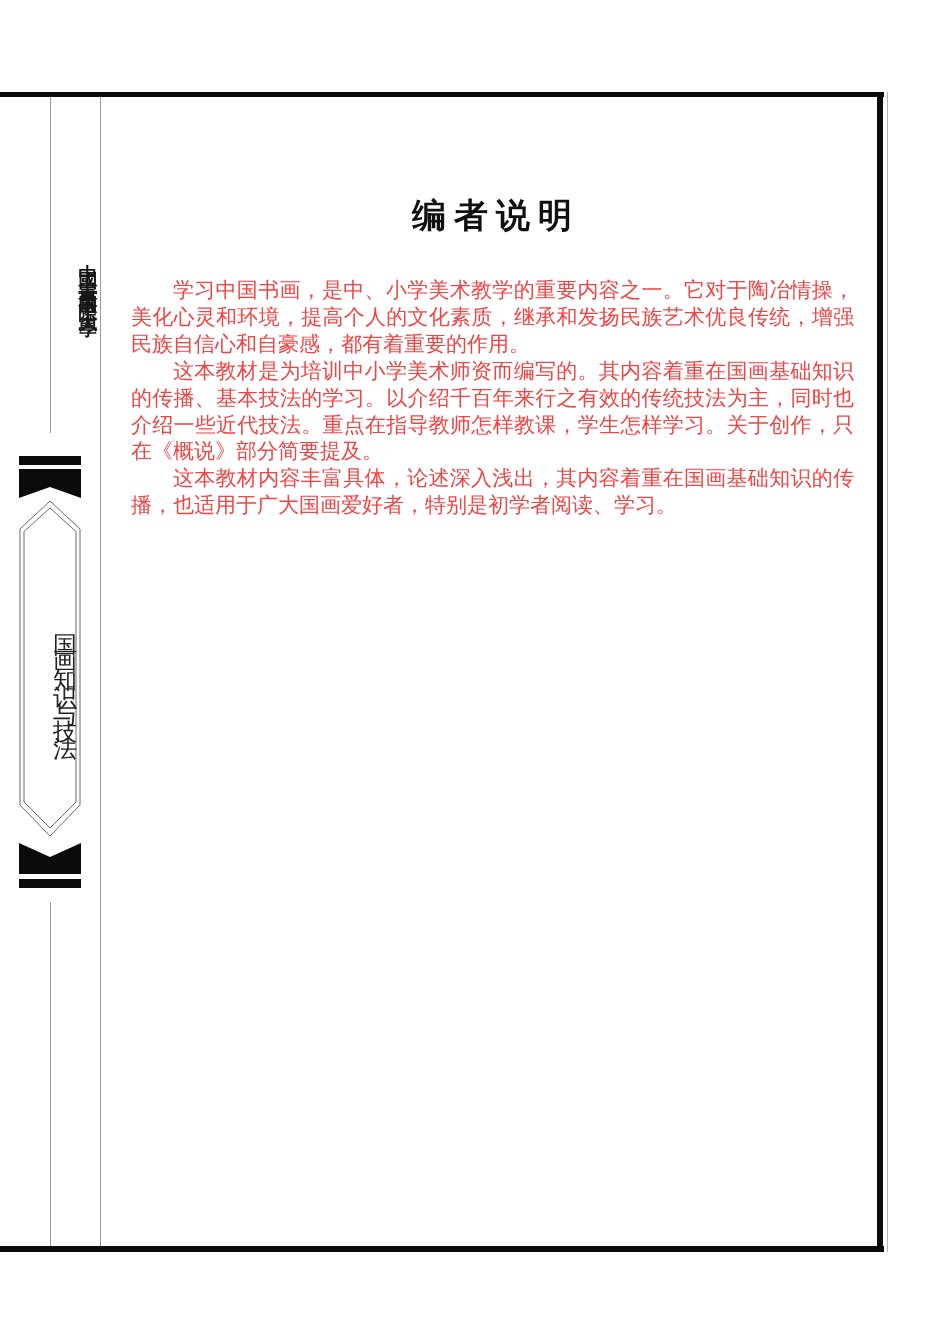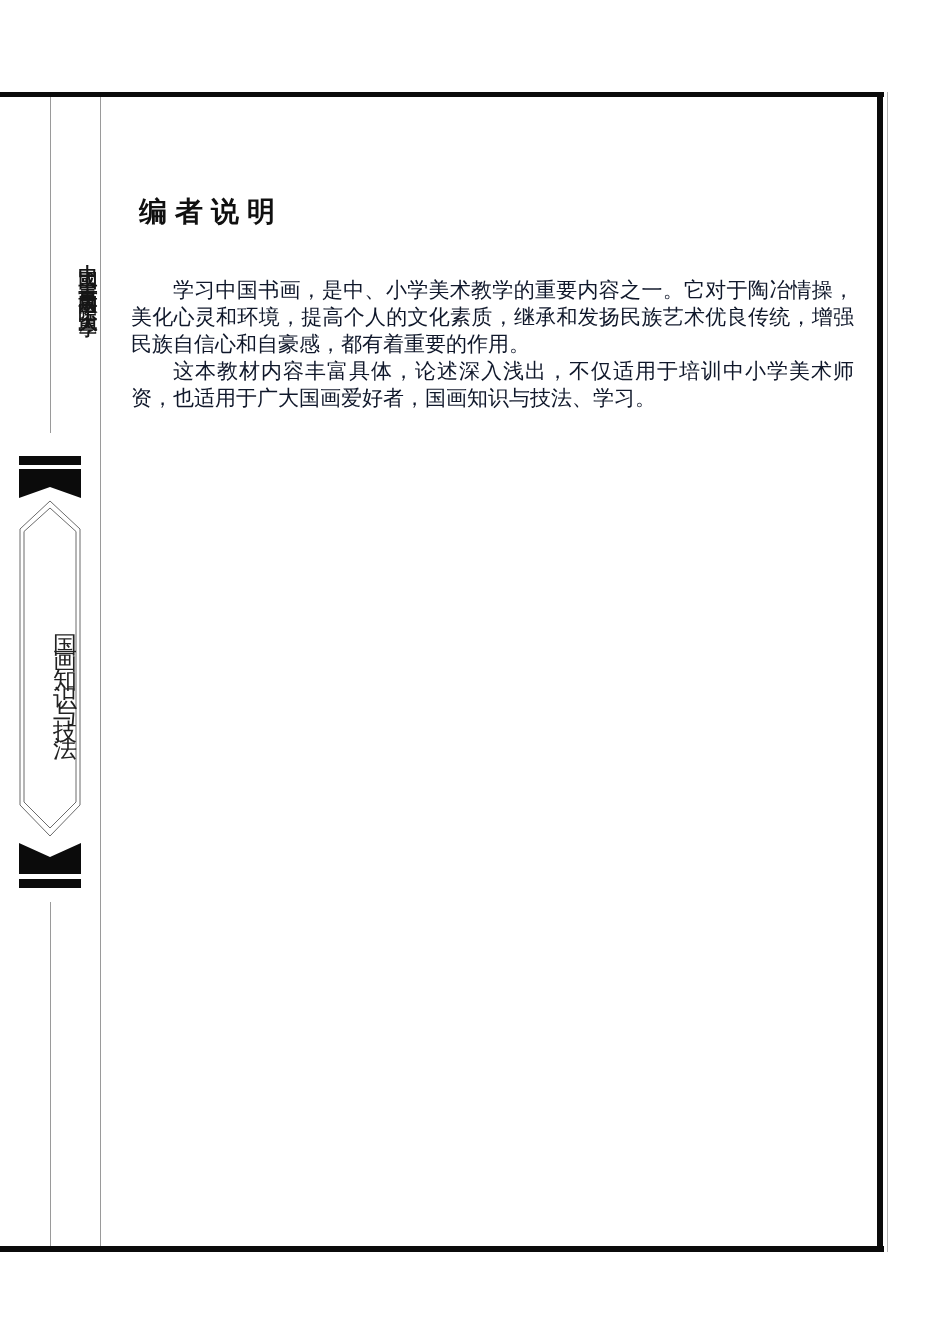--- a/index.html
+++ b/index.html
@@ -70,29 +70,30 @@
   .cartouche-label{
     position:absolute;left:19px;top:524px;width:62px;height:300px;
     display:flex;justify-content:center;
     writing-mode:vertical-rl;text-orientation:upright;
     font-size:24px;letter-spacing:17px;font-weight:500;
     color:#222;
   }
   
   .page-title{
     position:absolute;left:131px;top:193px;width:722px;
-    font-size:28px;font-weight:600;
+    text-align:center;
+    font-size:34px;font-weight:600;
     letter-spacing:8px;text-indent:8px;
     color:#101010;
   }
   .body-text{
     position:absolute;left:131px;top:277px;width:723px;
     font-size:21px;line-height:26.9px;
     text-align:justify;text-justify:inter-ideograph;
-    color:#0f172a;
+    color:#ef4444;
   }
   .body-text p{
     text-indent:2em;
     margin:0;
   }
 </style>
 </head>
 <body>
 
 <div class="page">
@@ -122,16 +123,17 @@
 
   <svg class="ribbon-fold bottom" viewBox="0 0 62 31" preserveAspectRatio="none">
     <polygon points="0,0 31,14 62,0 62,31 0,31" fill="#0b0b0b"></polygon>
   </svg>
   <div class="ribbon-bar bottom"></div>
 
   <h1 class="page-title">编者说明</h1>
 
   <div class="body-text">
       <p>学习中国书画，是中、小学美术教学的重要内容之一。它对于陶冶情操，美化心灵和环境，提高个人的文化素质，继承和发扬民族艺术优良传统，增强民族自信心和自豪感，都有着重要的作用。</p>
-      <p>这本教材内容丰富具体，论述深入浅出，不仅适用于培训中小学美术师资，也适用于广大国画爱好者，国画知识与技法、学习。</p>
+      <p>这本教材是为培训中小学美术师资而编写的。其内容着重在国画基础知识的传播、基本技法的学习。以介绍千百年来行之有效的传统技法为主，同时也介绍一些近代技法。重点在指导教师怎样教课，学生怎样学习。关于创作，只在《概说》部分简要提及。</p>
+      <p>这本教材内容丰富具体，论述深入浅出，其内容着重在国画基础知识的传播，也适用于广大国画爱好者，特别是初学者阅读、学习。</p>
     </div>
 
 </div>
 
 </body></html>

